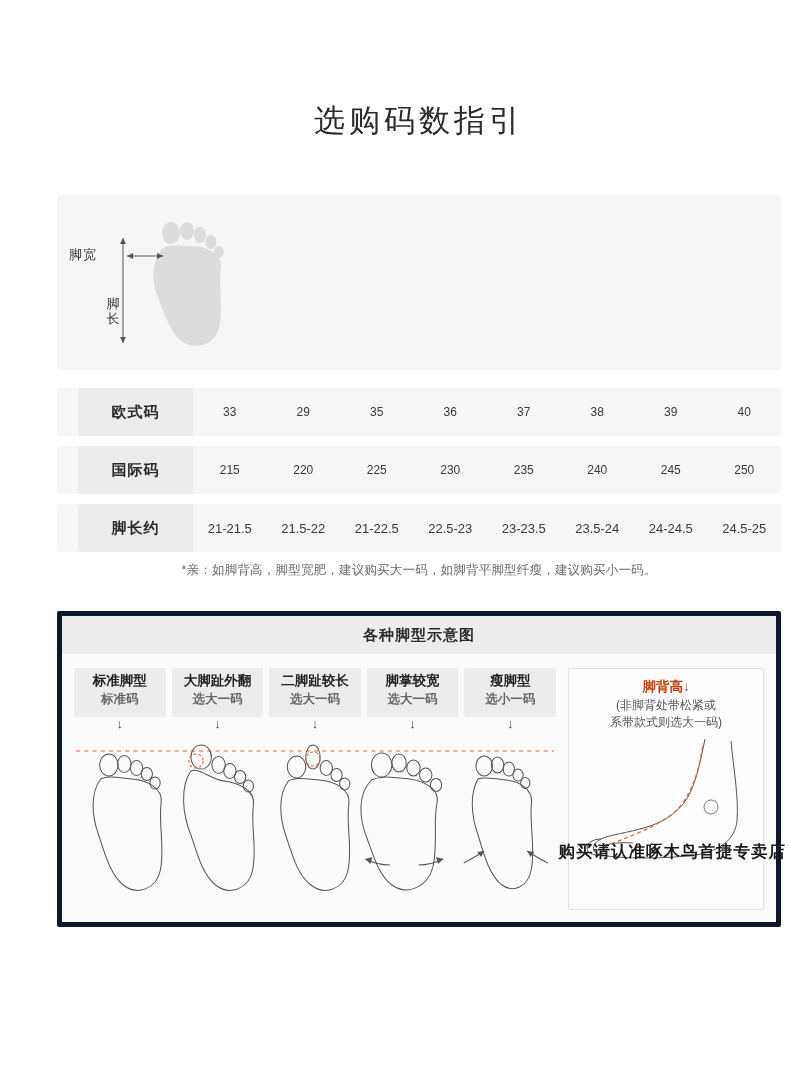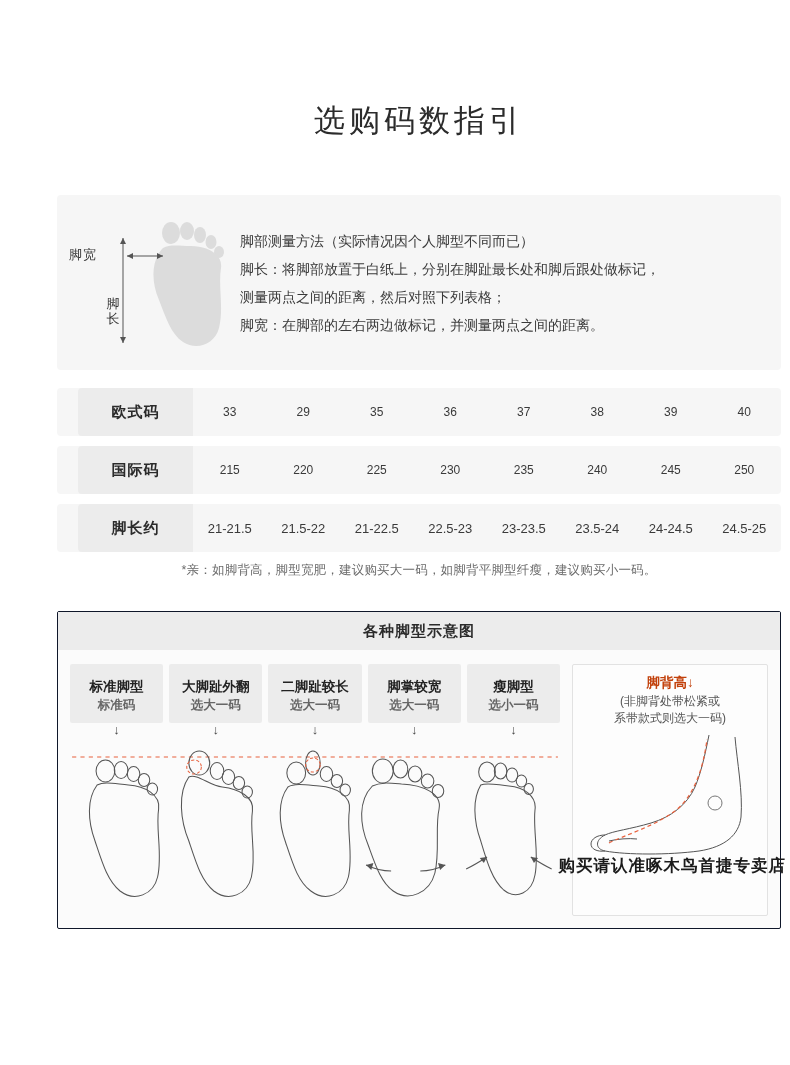--- a/index.html
+++ b/index.html
@@ -124,21 +124,21 @@
     text-align: center;
     font-size: 12.5px;
     color: #6a6a6a;
     letter-spacing: 0.2px;
   }
 
   
   .shape-section {
     margin: 32px 33px 0 33px;
     background: #fbfbfb;
-    border: 1px solid #0f172a;
+    border: 5px solid #0f172a;
     border-radius: 2px;
     box-sizing: border-box;
   }
   .shape-header {
     background: #ececec;
     height: 38px;
     display: flex;
     align-items: center;
     justify-content: center;
     font-size: 15px;
@@ -157,21 +157,21 @@
   }
   .shape-tags {
     display: flex;
     gap: 6px;
   }
   .tag {
     flex: 1 1 0;
     background: #ececec;
     border-radius: 2px;
     text-align: center;
-    padding: 13px 0 8px 0;
+    padding: 3px 0 8px 0;
     line-height: 19px;
   }
   .tag .t1 {
     font-size: 13.5px;
     font-weight: bold;
     color: #222;
     display: block;
   }
   .tag .t2 {
     font-size: 12.5px;
@@ -218,21 +218,21 @@
     line-height: 17px;
   }
   .instep-wrap {
     margin-top: 4px;
   }
 
   
   .footer {
     position: absolute;
     right: 28px;
-    bottom: 14px;
+    bottom: 28px;
     font-size: 16.5px;
     font-weight: bold;
     color: #1b1b1b;
     letter-spacing: 1px;
     font-family: "Liberation Serif", serif;
   }
 </style>
 </head>
 <body>
 
@@ -258,26 +258,20 @@
         <polygon points="96,48 90,45 90,51" fill="#555"></polygon>
 
         <line x1="56" y1="30" x2="56" y2="135" stroke="#555" stroke-width="1"></line>
         <polygon points="56,30 53,36 59,36" fill="#555"></polygon>
         <polygon points="56,135 53,129 59,129" fill="#555"></polygon>
       </svg>
       <div class="lbl-width">脚宽</div>
       <div class="lbl-len">脚长</div>
     </div>
 
-    <div class="measure-text">
-      <div>脚部测量方法（实际情况因个人脚型不同而已）</div>
-      <div>脚长：将脚部放置于白纸上，分别在脚趾最长处和脚后跟处做标记，</div>
-      <div>测量两点之间的距离，然后对照下列表格；</div>
-      <div>脚宽：在脚部的左右两边做标记，并测量两点之间的距离。</div>
-    </div>
   </div>
 
   <div class="size-table">
 
     <div class="size-row">
       <div class="row-head">欧式码</div>
       <div class="row-cells">
         <div class="cell">33</div>
         <div class="cell">29</div>
         <div class="cell">35</div>

